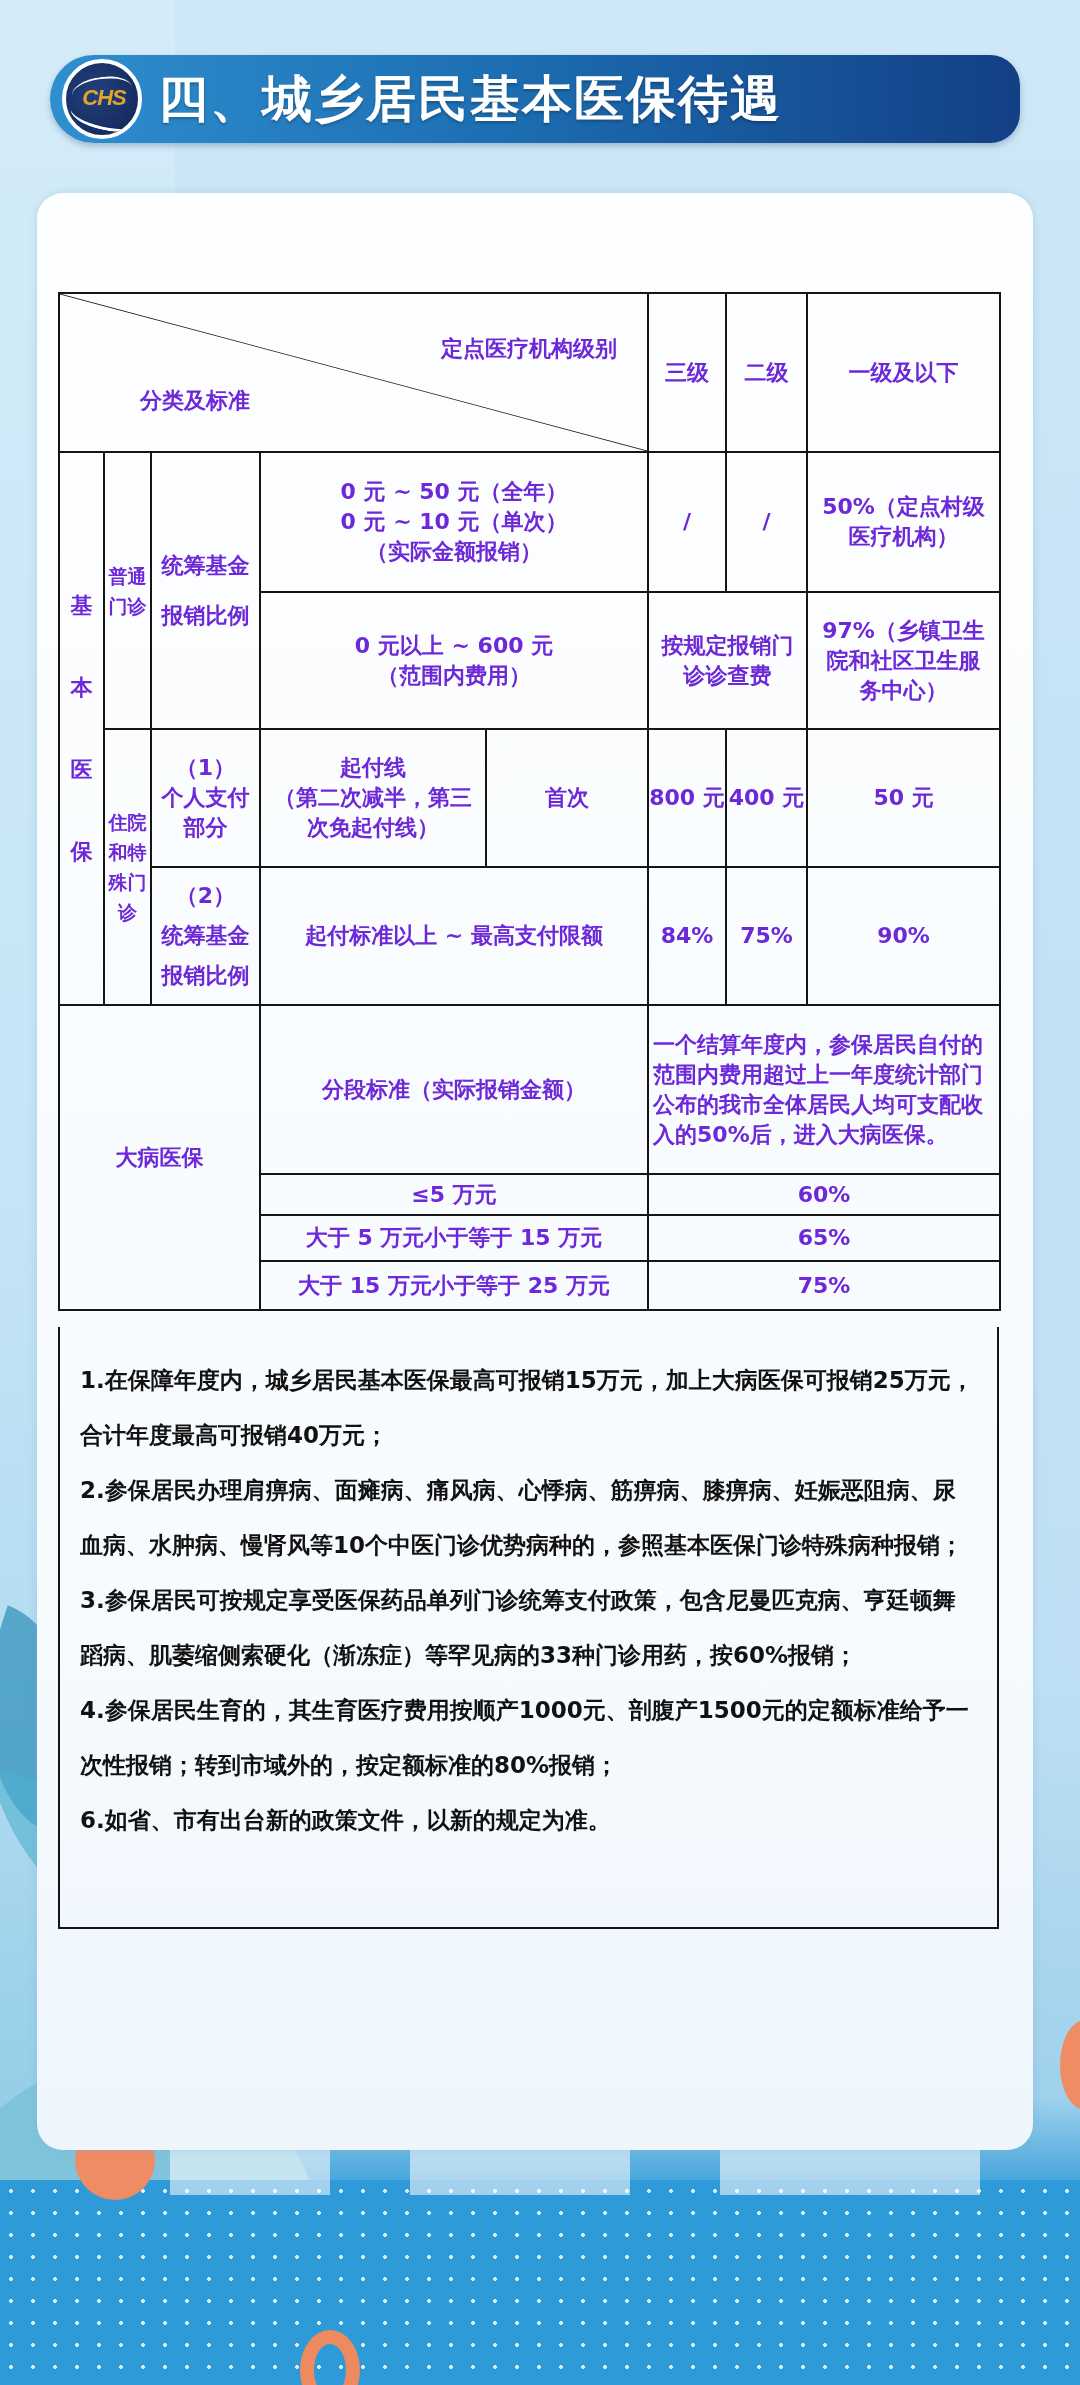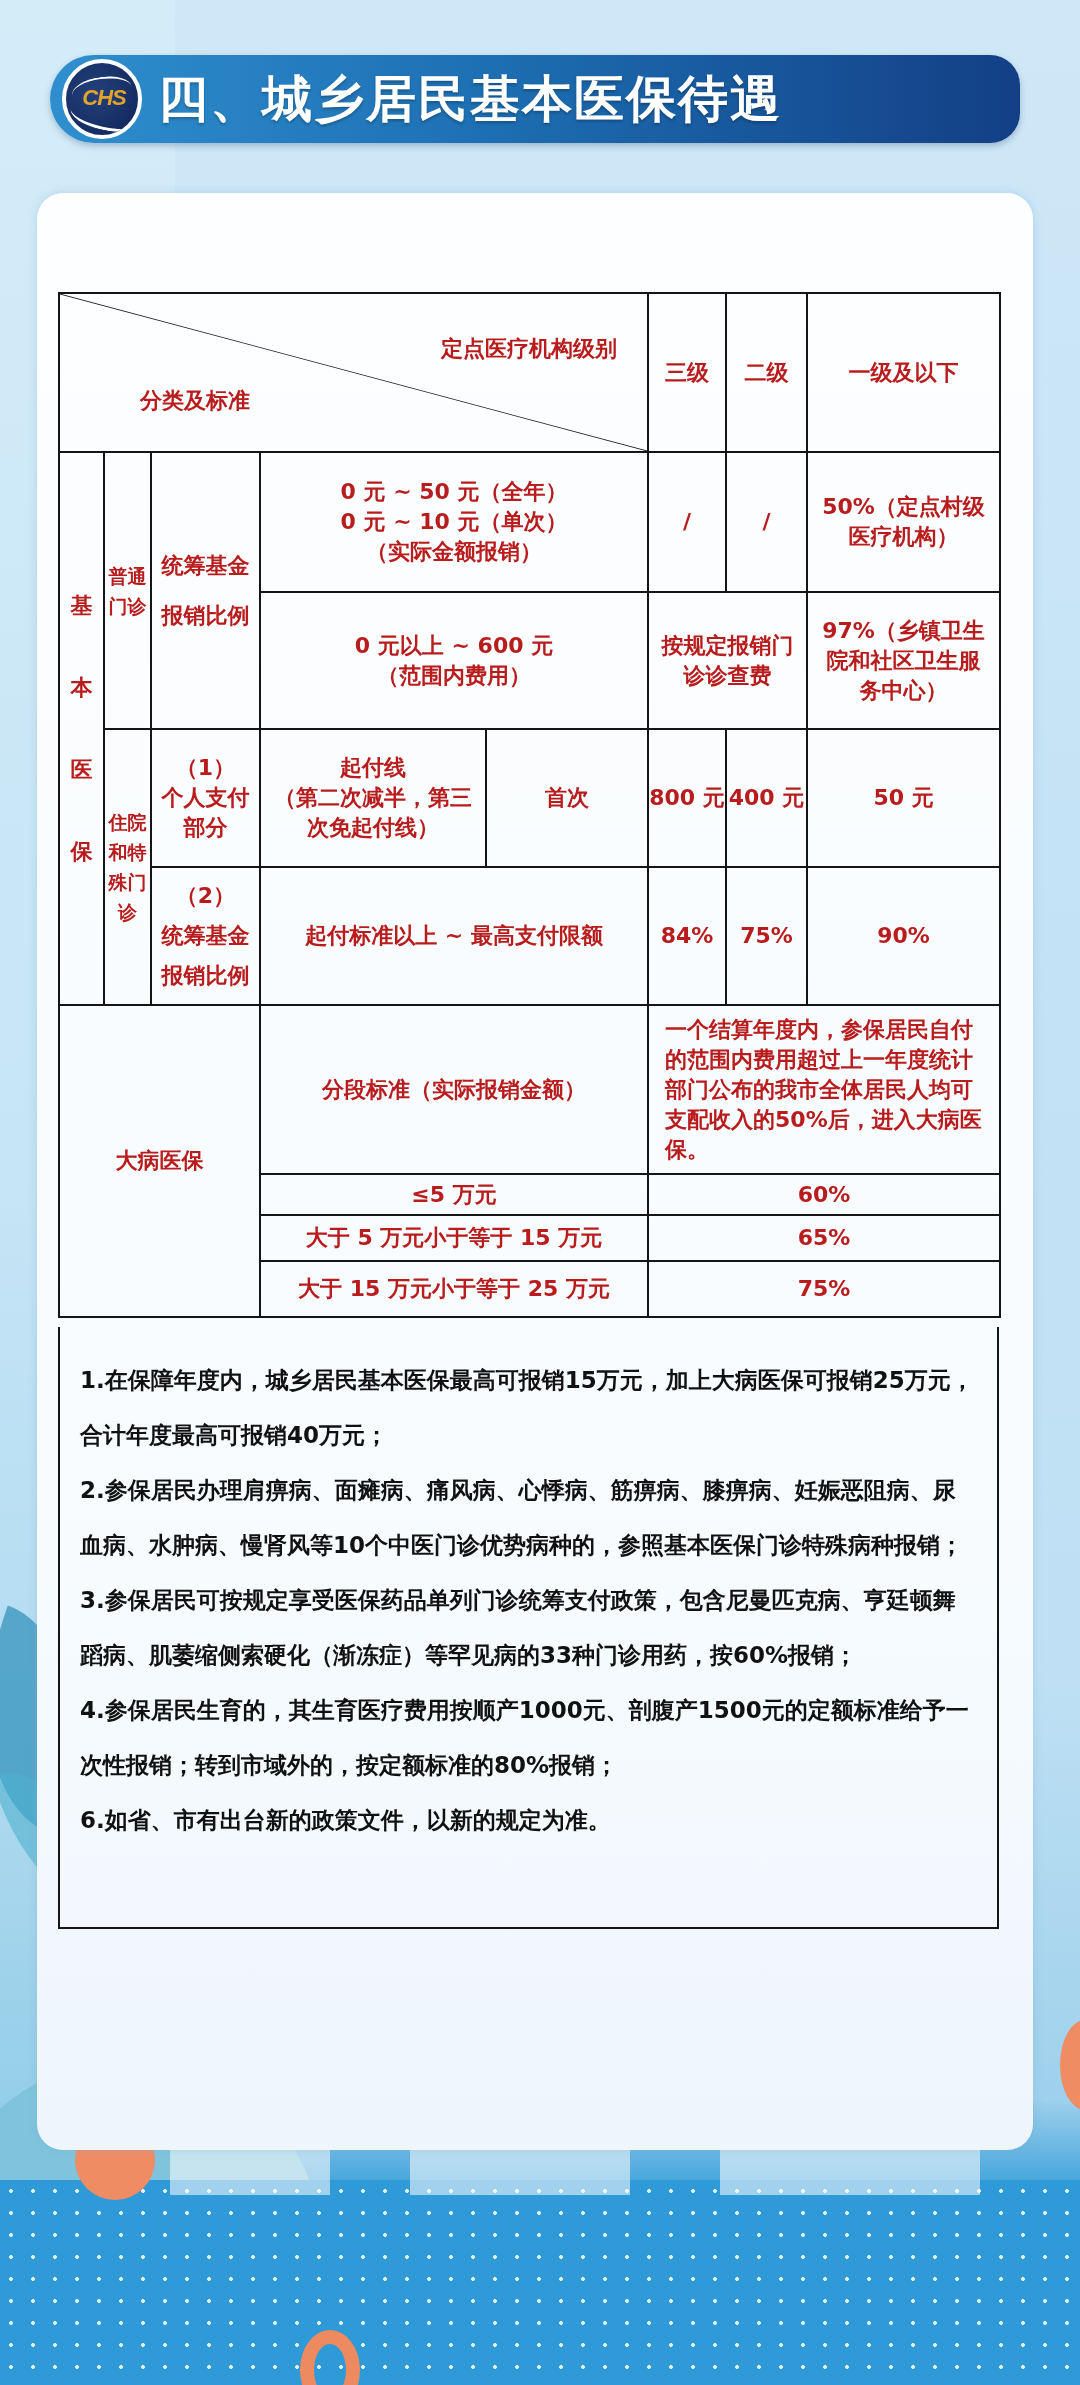--- a/index.html
+++ b/index.html
@@ -36,30 +36,30 @@
   .logo-swoosh2 { position: absolute; left: 6px; top: 14px; width: 60px; height: 26px; border-radius: 50%;
     border-top: 2px solid #fff; transform: rotate(-8deg); }
   .banner-title { position: absolute; left: 108px; top: 12px; font-size: 50px; font-weight: bold; color: #fff;
     letter-spacing: 2px; line-height: 64px; text-shadow: 0 2px 3px rgba(0,0,0,.25); }
 
   .card { position: absolute; left: 37px; top: 193px; width: 996px; height: 1957px; border-radius: 26px;
     background: linear-gradient(180deg, #fdfeff 0%, #f7fbfe 70%, #eef6fc 100%);
     box-shadow: 0 0 8px rgba(120,170,210,.35); }
 
   table.policy { position: absolute; left: 58px; top: 292px; width: 941px; border-collapse: collapse;
-    table-layout: fixed; color: #b91c1c; font-weight: bold; }
+    table-layout: fixed; color: #6d28d9; font-weight: bold; }
   table.policy td { border: 2px solid #151515; text-align: center; vertical-align: middle; padding: 0;
     font-size: 22px; line-height: 30px; }
   .vtext { line-height: 82px !important; }
   .small { font-size: 19px !important; line-height: 30px !important; }
   .diag { position: relative; }
   .diag svg { position: absolute; left: 0; top: 0; width: 100%; height: 100%; }
   .diag .tr { position: absolute; right: 30px; top: 40px; }
   .diag .bl { position: absolute; left: 80px; top: 92px; }
-  .desc { text-align: left !important; padding: 0 16px !important; }
+  .desc { text-align: left !important; padding: 0 4px !important; }
 
   .notes { position: absolute; left: 58px; top: 1327px; width: 941px; height: 602px; border: 2px solid #151515;
     border-top: none; box-sizing: border-box; padding: 26px 20px 0 20px; font-size: 23px; font-weight: bold; color: #111;
     line-height: 55px; }
   .notes p { margin: 0; }
 </style>
 </head>
 <body>
 
 <div class="bg-left-panel"></div>
@@ -181,21 +181,21 @@
     <td colspan="3" class="desc">一个结算年度内，参保居民自付的范围内费用超过上一年度统计部门公布的我市全体居民人均可支配收入的50%后，进入大病医保。</td>
   </tr>
   <tr style="height:41px">
     <td colspan="2">≤5 万元</td>
     <td colspan="3">60%</td>
   </tr>
   <tr style="height:46px">
     <td colspan="2">大于 5 万元小于等于 15 万元</td>
     <td colspan="3">65%</td>
   </tr>
-  <tr style="height:56px">
+  <tr style="height:49px">
     <td colspan="2">大于 15 万元小于等于 25 万元</td>
     <td colspan="3">75%</td>
   </tr>
 </tbody>
   </table>
 
 <div class="notes">
   <p>1.在保障年度内，城乡居民基本医保最高可报销15万元，加上大病医保可报销25万元，合计年度最高可报销40万元；</p>
   <p>2.参保居民办理肩痹病、面瘫病、痛风病、心悸病、筋痹病、膝痹病、妊娠恶阻病、尿血病、水肿病、慢肾风等10个中医门诊优势病种的，参照基本医保门诊特殊病种报销；</p>
   <p>3.参保居民可按规定享受医保药品单列门诊统筹支付政策，包含尼曼匹克病、亨廷顿舞蹈病、肌萎缩侧索硬化（渐冻症）等罕见病的33种门诊用药，按60%报销；</p>

